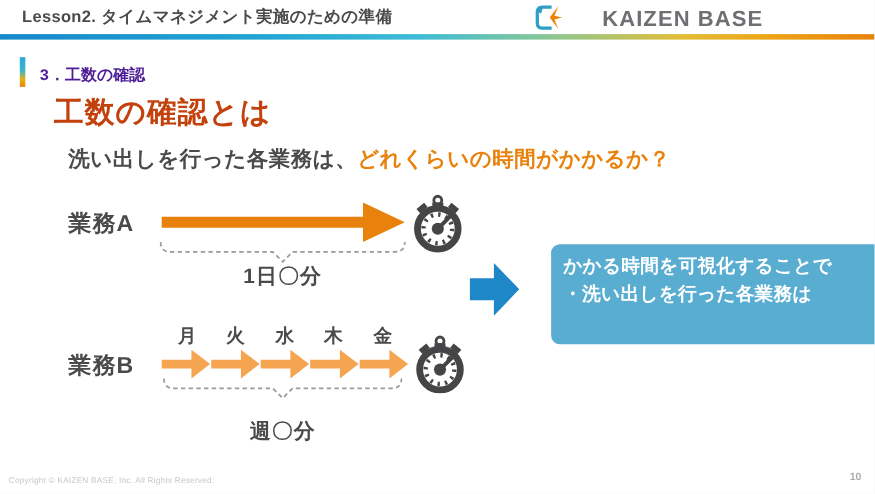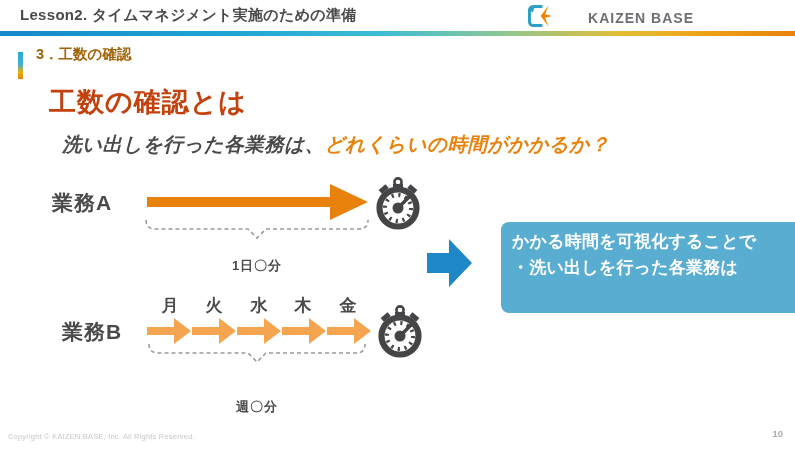--- a/index.html
+++ b/index.html
@@ -13,53 +13,53 @@
     background:#ffffff;
     overflow:hidden;
   }
   
   .header-bar{position:absolute;top:0;left:0;width:704px;height:31px;background:#ffffff;}
   .lesson-title{
     position:absolute;left:20px;top:6px;
     font-size:15px;font-weight:bold;color:#4a4a4b;letter-spacing:0.3px;
   }
   .logo{position:absolute;right:10px;top:3px;display:flex;align-items:center;gap:4px;}
-  .logo-text{font-size:14px;font-weight:bold;color:#6e6f72;letter-spacing:1px;padding-left:32px;}
+  .logo-text{font-size:20px;font-weight:bold;color:#6e6f72;letter-spacing:1px;padding-left:32px;}
   .gradient-line{
     position:absolute;top:31px;left:0;width:795px;height:5px;
     background:linear-gradient(to right,#1689cb 0%,#22a5d3 30%,#3fbcd6 48%,#8cc793 63%,#e3bd37 78%,#eda417 88%,#e8820c 100%);
   }
   
   .section-bar{
     position:absolute;left:18px;top:52px;width:5px;height:27px;
     background:linear-gradient(to bottom,#29a8d8 0%,#3fb4d0 45%,#e8b00c 75%,#e8820c 100%);
   }
   .section-label{
-    position:absolute;left:36px;top:45px;
-    font-size:14.5px;font-weight:bold;color:#a16207;
+    position:absolute;left:36px;top:59px;
+    font-size:14.5px;font-weight:bold;color:#4c1d95;font-family:Liberation Mono, monospace;
   }
   
   .page-title{
     position:absolute;left:49px;top:84px;
     font-size:27px;font-weight:bold;color:#c2410c;letter-spacing:1px;
   }
   .subtitle{
     position:absolute;left:62px;top:131px;
-    font-size:19.5px;font-weight:bold;color:#4a4a4b;letter-spacing:0.5px;font-style:italic;
+    font-size:19.5px;font-weight:bold;color:#4a4a4b;letter-spacing:0.5px;
   }
   .subtitle .hl{color:#e8820c;}
   
   .task-label{
     position:absolute;font-size:21px;font-weight:bold;color:#4a4a4b;letter-spacing:1px;
   }
-  .task-a-label{left:52px;top:189px;}
+  .task-a-label{left:62px;top:189px;}
   .task-b-label{left:62px;top:318px;text-align:center;}
   .duration-label{
     position:absolute;text-align:center;
-    font-size:13px;font-weight:bold;color:#4a4a4b;letter-spacing:1px;margin-top:19px;
+    font-size:19px;font-weight:bold;color:#4a4a4b;letter-spacing:1px;
   }
   .duration-a{left:145px;top:238px;width:224px;}
   .duration-b{left:148px;top:379px;width:218px;}
   .day-label{
     position:absolute;top:294px;width:34px;text-align:center;
     font-size:17px;font-weight:bold;color:#4a4a4b;
   }
   .svg-abs{position:absolute;}
   
   .callout-box{

